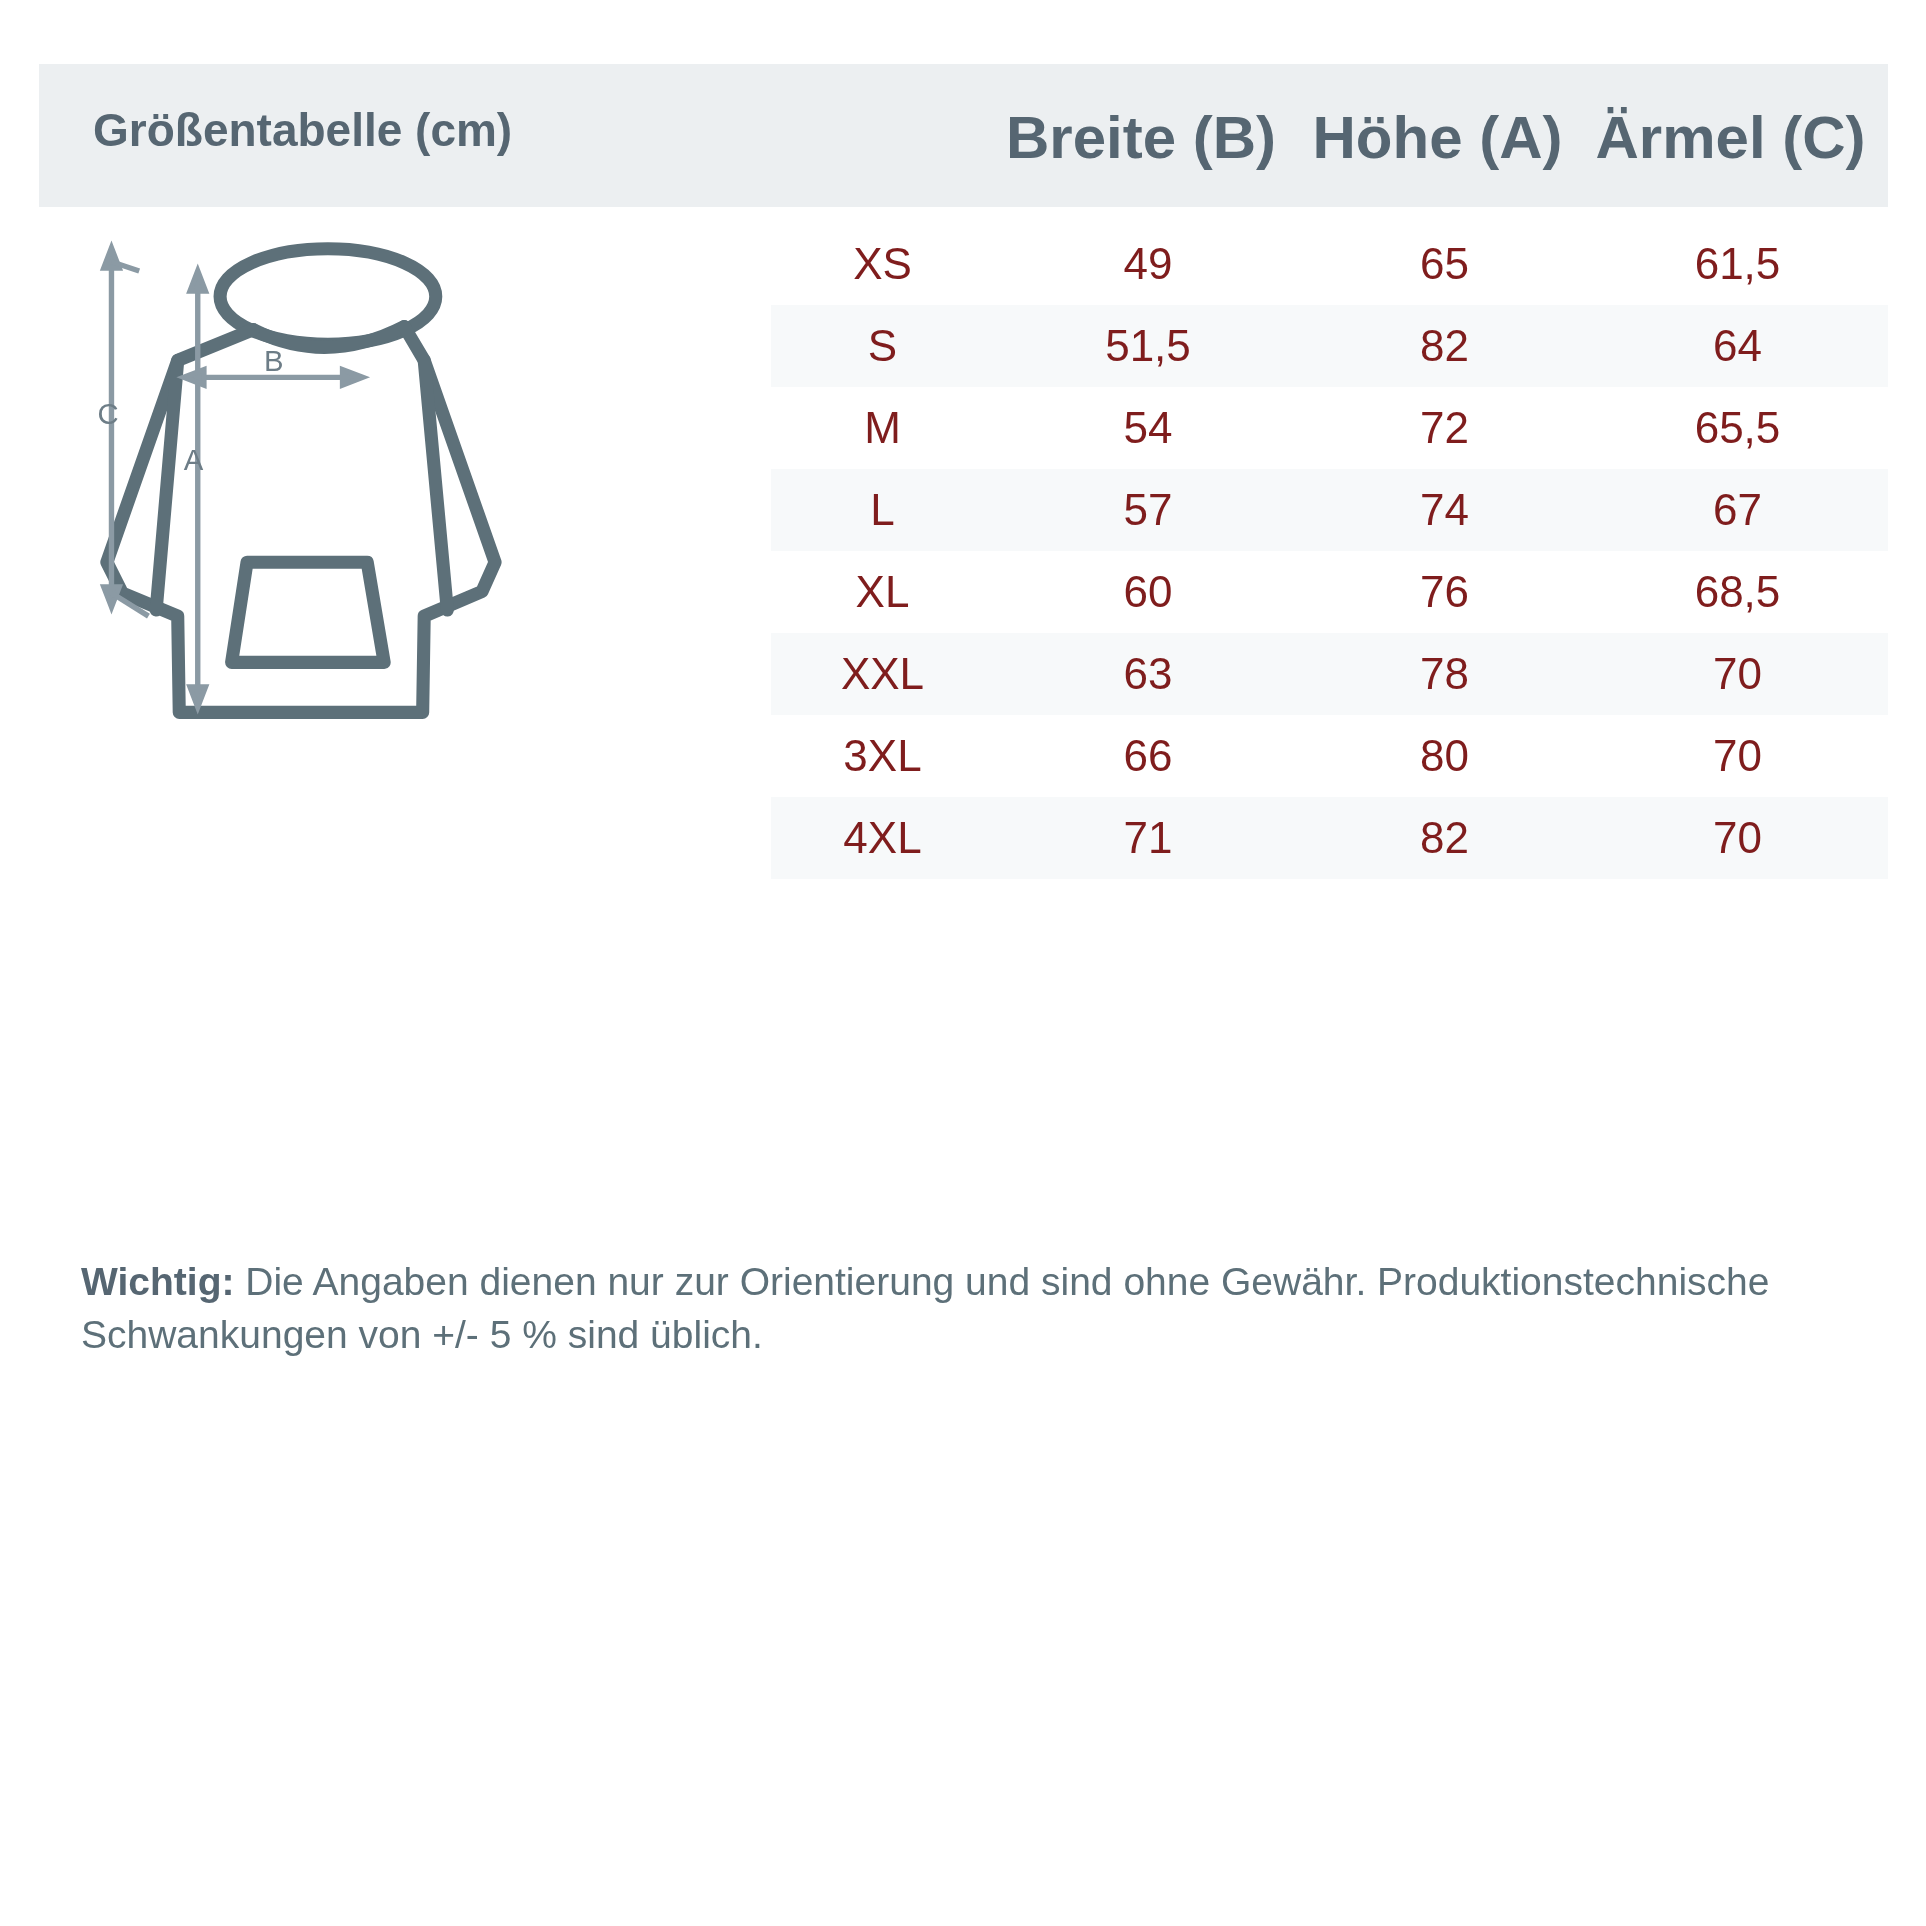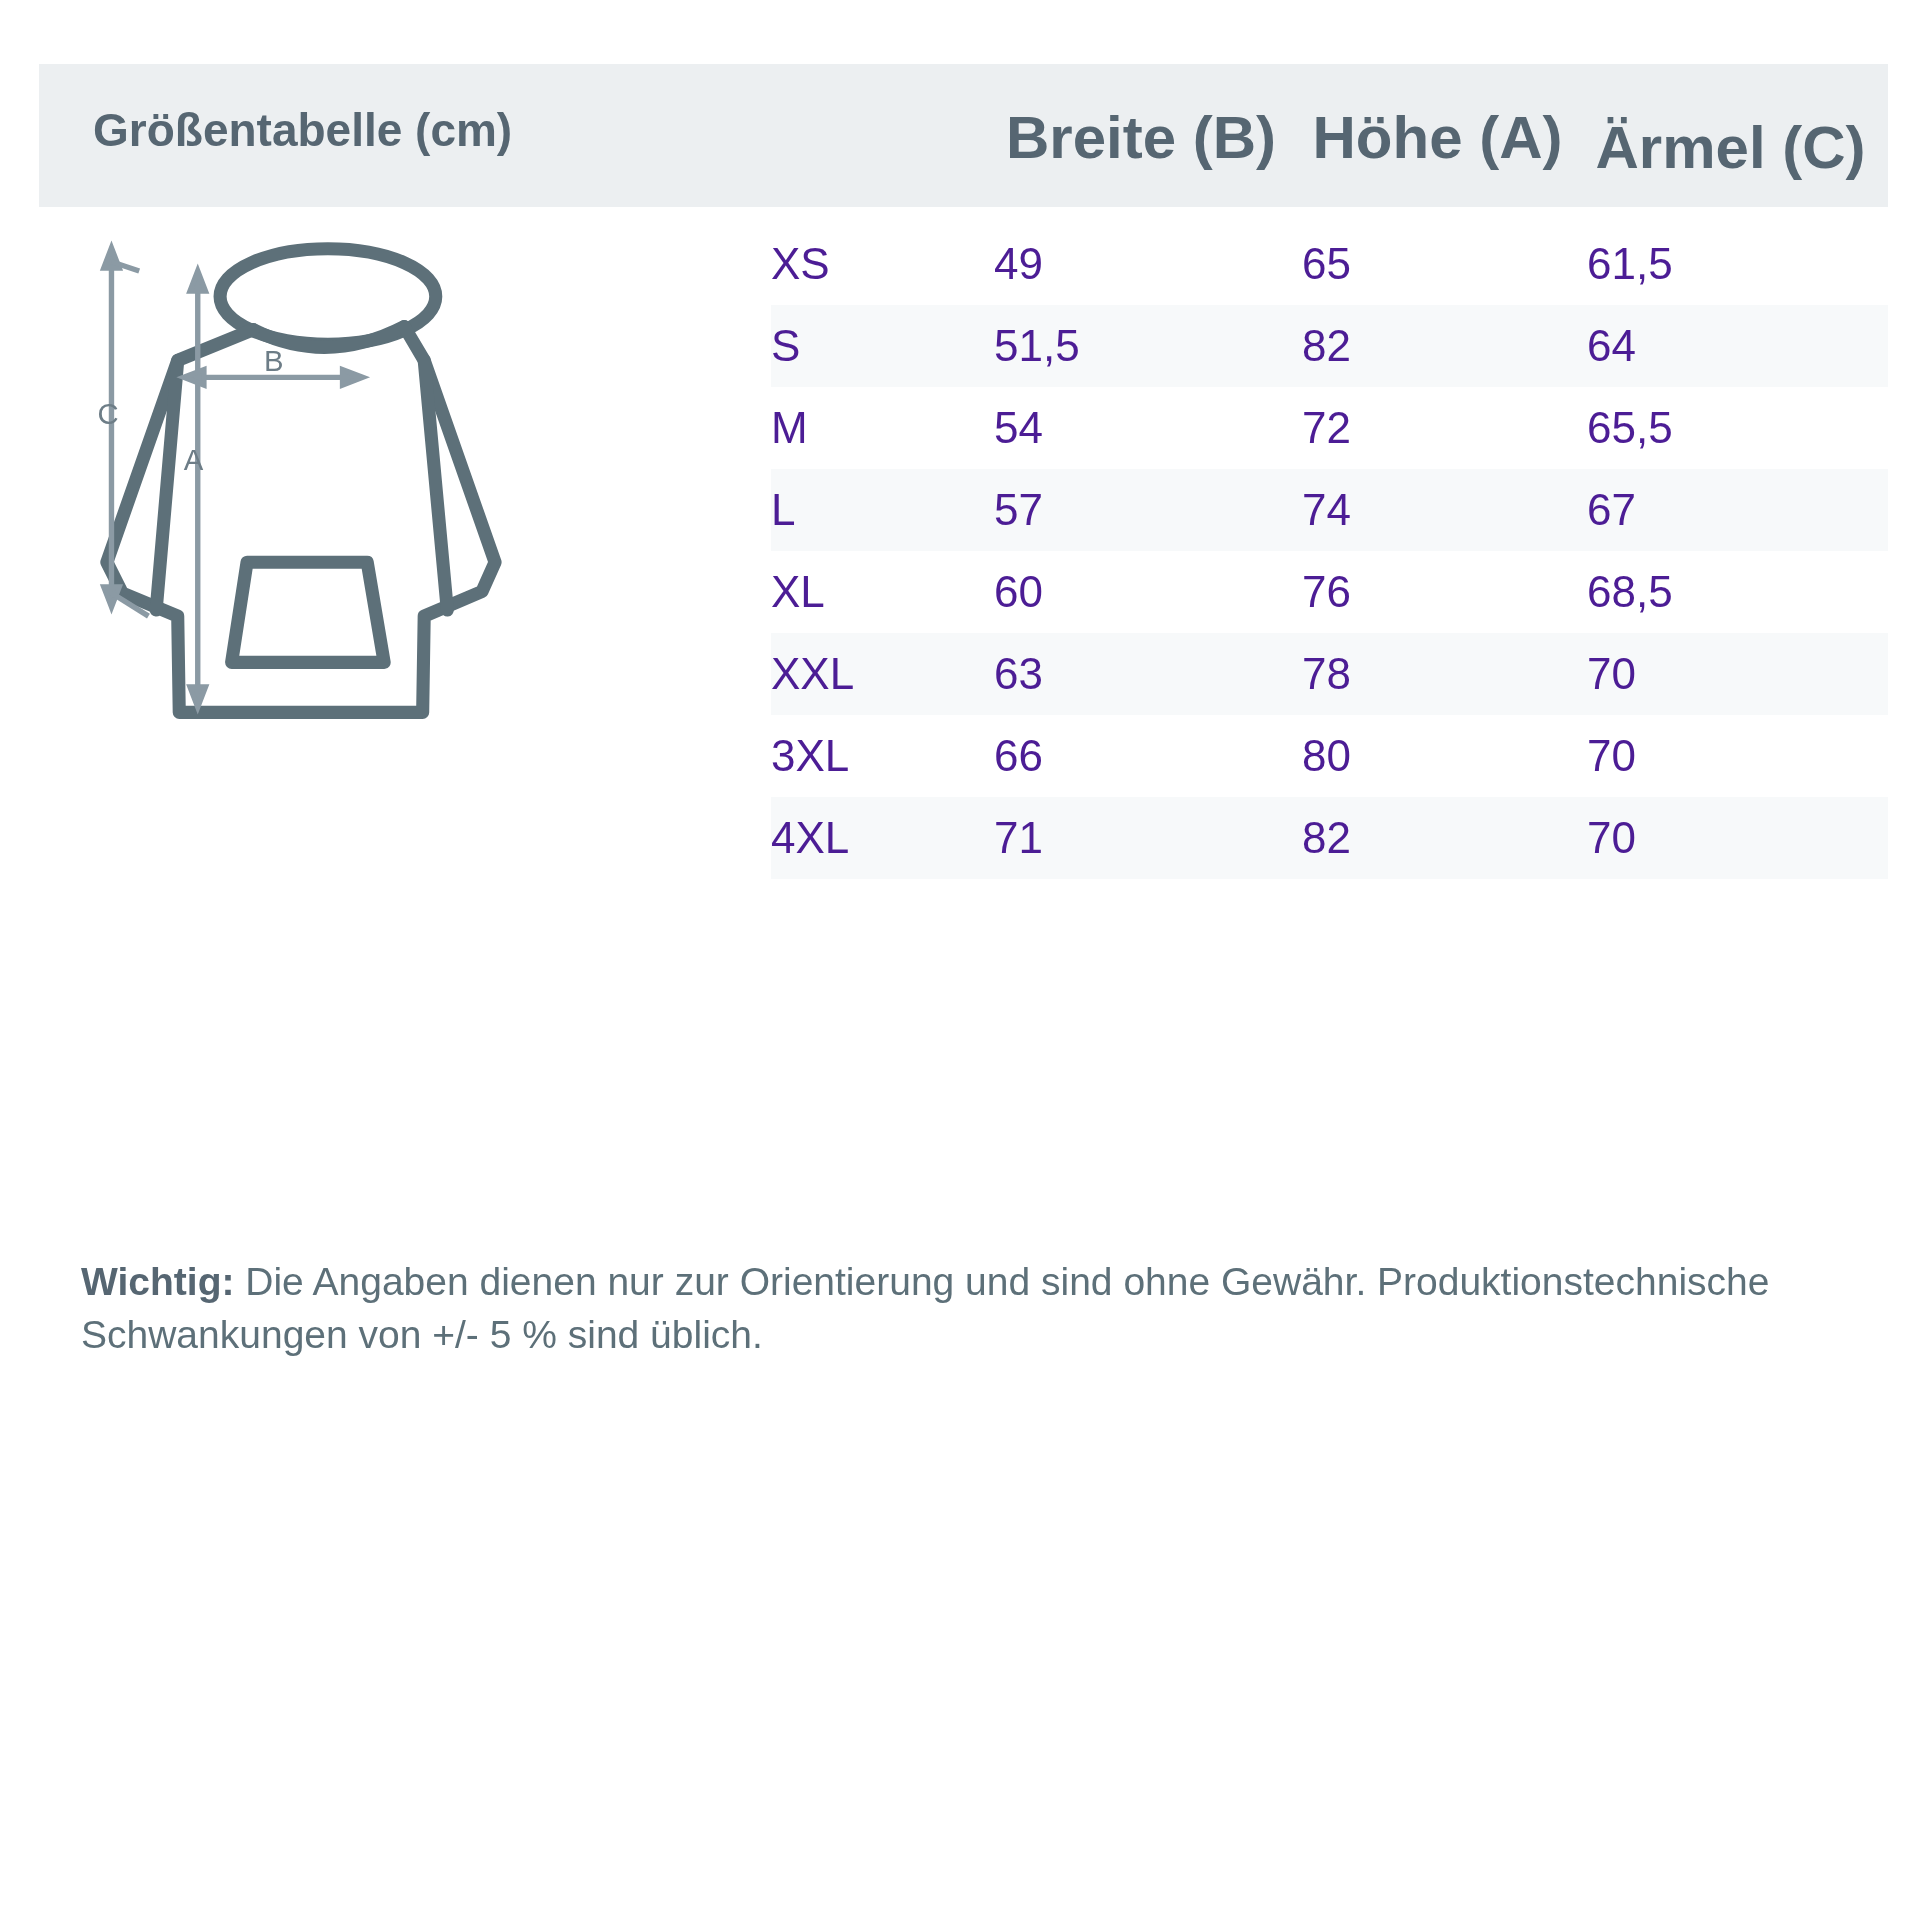--- a/index.html
+++ b/index.html
@@ -53,21 +53,21 @@
   }
   .header-col {
     font-size: 60px;
     font-weight: bold;
     color: #566672;
     text-align: center;
     white-space: nowrap;
   }
   .hc-b { width: 308px; }
   .hc-a { width: 285px; }
-  .hc-c { width: 301px; margin-top: 10px; }
+  .hc-c { width: 301px; }
 
   
   .illus {
     position: absolute;
     left: 62px;
     top: 231px;
     width: 709px;
     height: 570px;
   }
 
@@ -81,22 +81,22 @@
   .row {
     display: flex;
     align-items: center;
     height: 82px;
     box-sizing: border-box;
   }
   .row.odd { background: #ffffff; }
   .row.even { background: #f7f9fa; }
   .cell {
     font-size: 44px;
-    color: #4c1d95;
-    text-align: left;
+    color: #7f1d1d;
+    text-align: center;
     white-space: nowrap;
   }
   .c-size  { width: 223px; }
   .c-b     { width: 308px; }
   .c-a     { width: 285px; }
   .c-c     { width: 301px; }
 
   
   .note {
     position: absolute;

